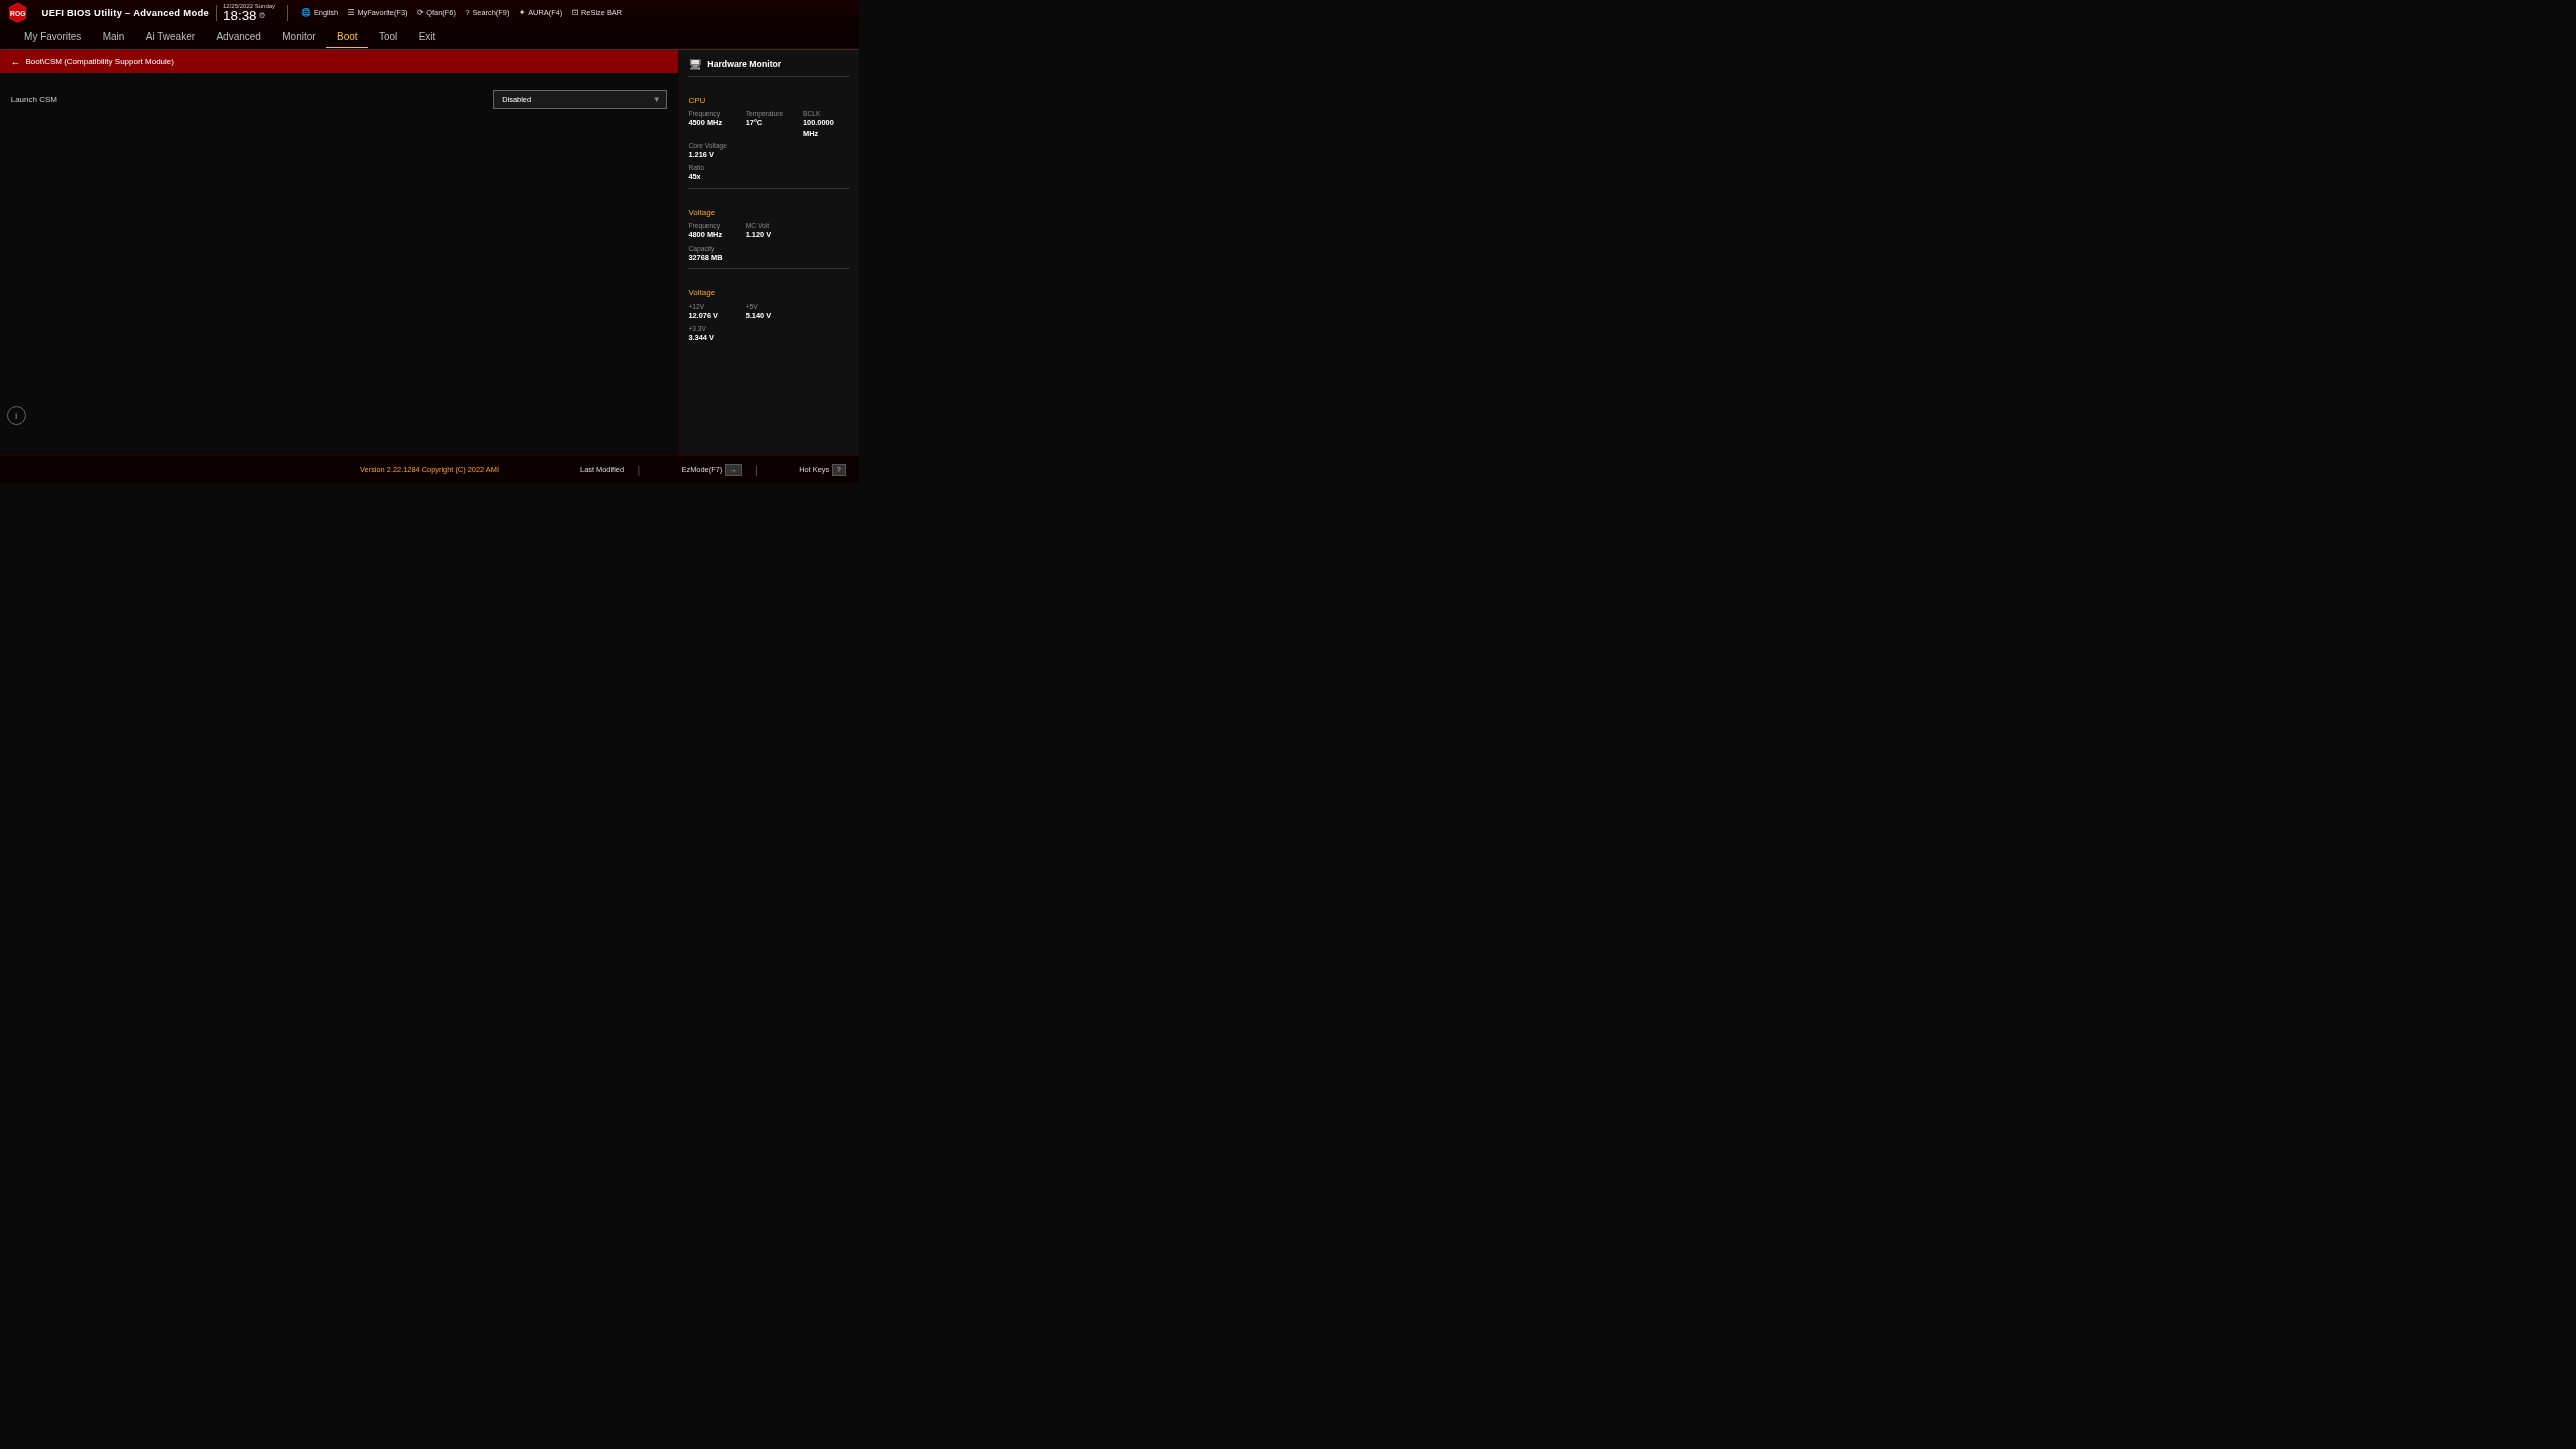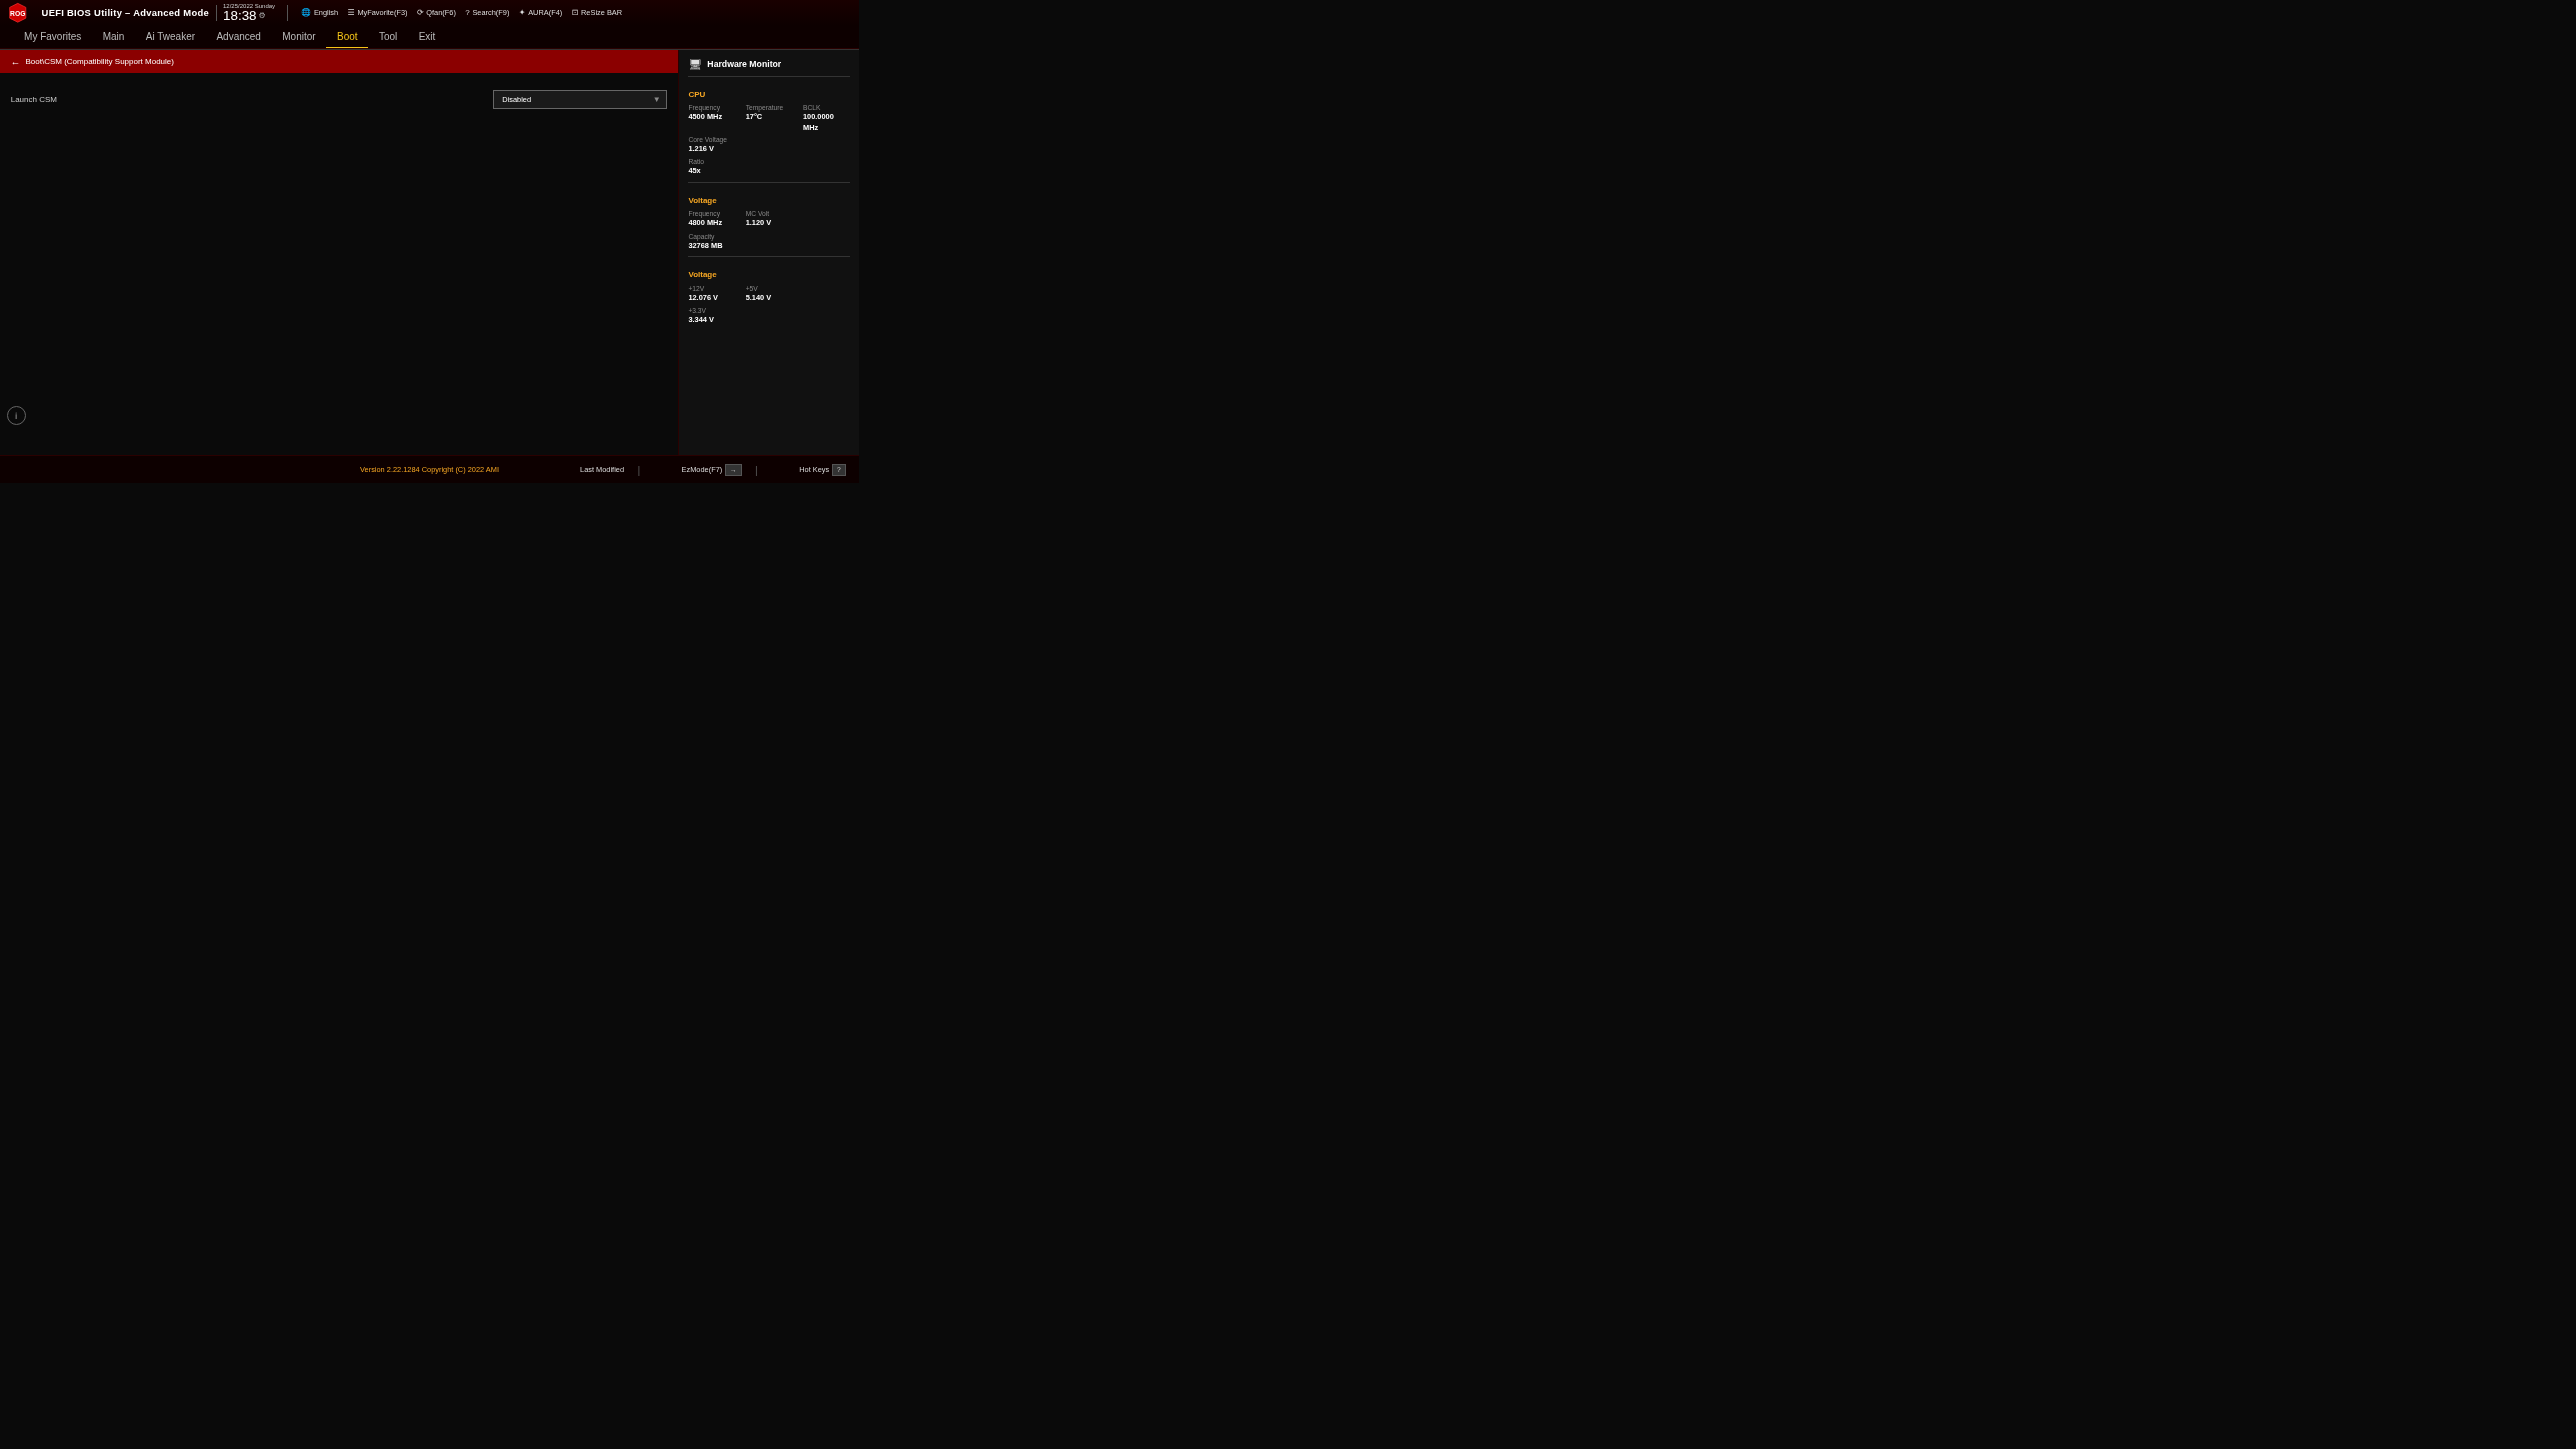--- a/index.html
+++ b/index.html
@@ -281,23 +281,23 @@
 
     .hm-title {
       font-size: 8.7px;
       font-weight: bold;
       color: #fff;
     }
 
     .hm-section-title {
       color: #f5a623;
       font-size: 8px;
-      font-weight: bold;
+      font-weight: normal;
       margin-bottom: 5.4px;
-      margin-top: 13px;
+      margin-top: 19px;
     }
 
     .hm-grid {
       display: grid;
       grid-template-columns: 1fr 1fr 1fr;
       gap: 2.7px 10.7px;
       margin-bottom: 4px;
     }
 
     .hm-stat-label {

